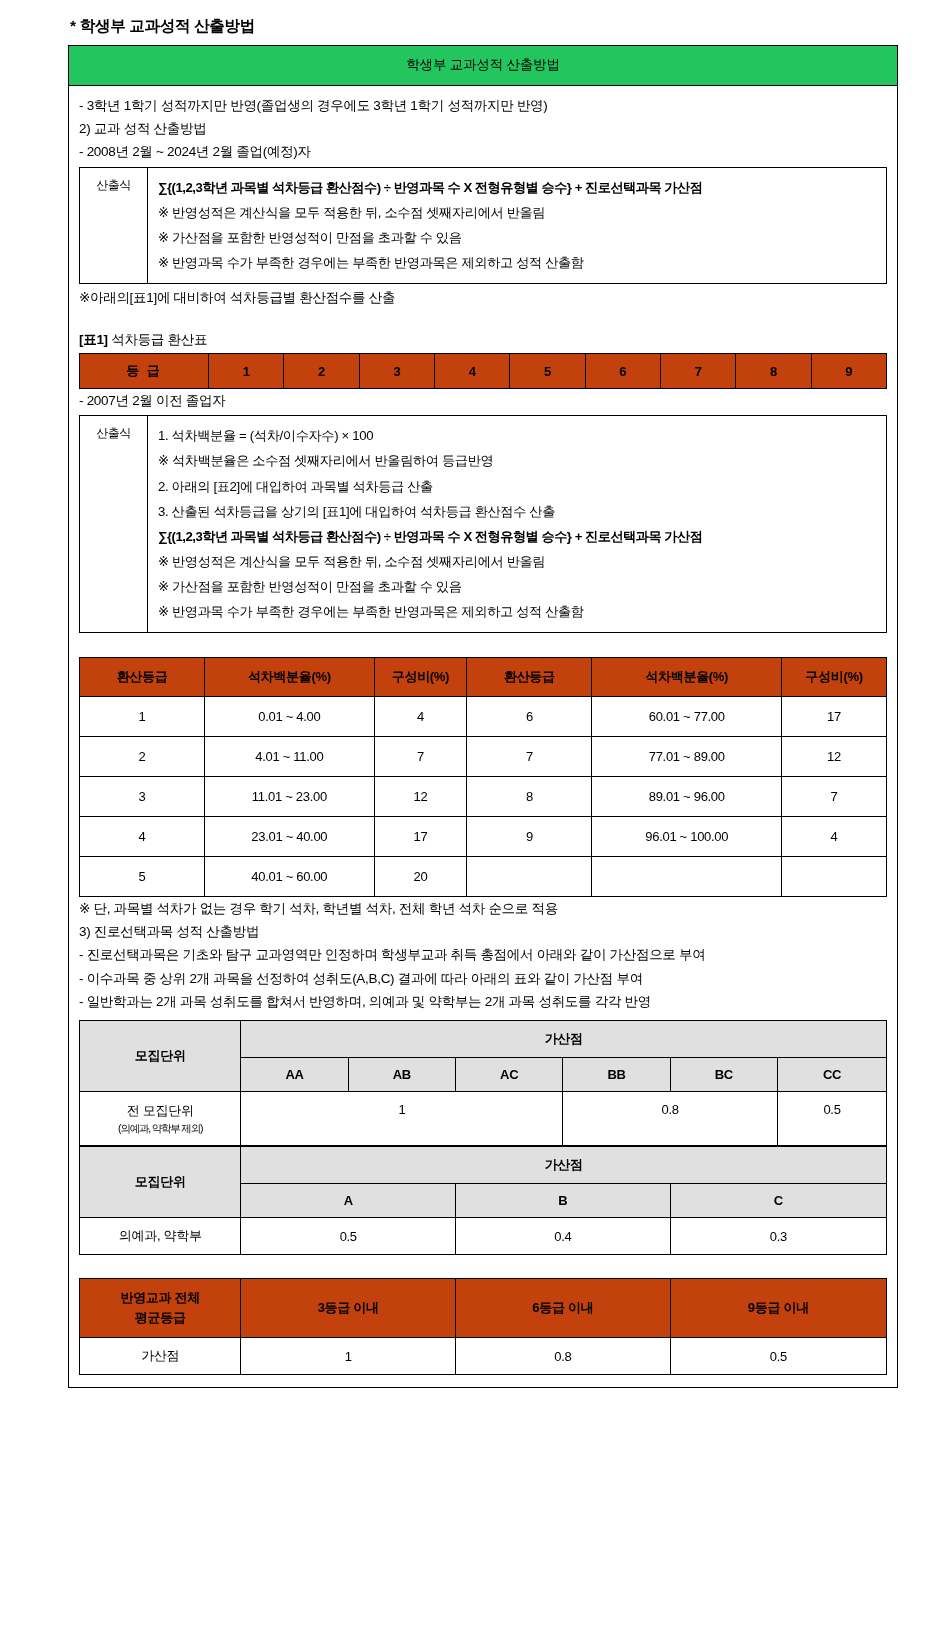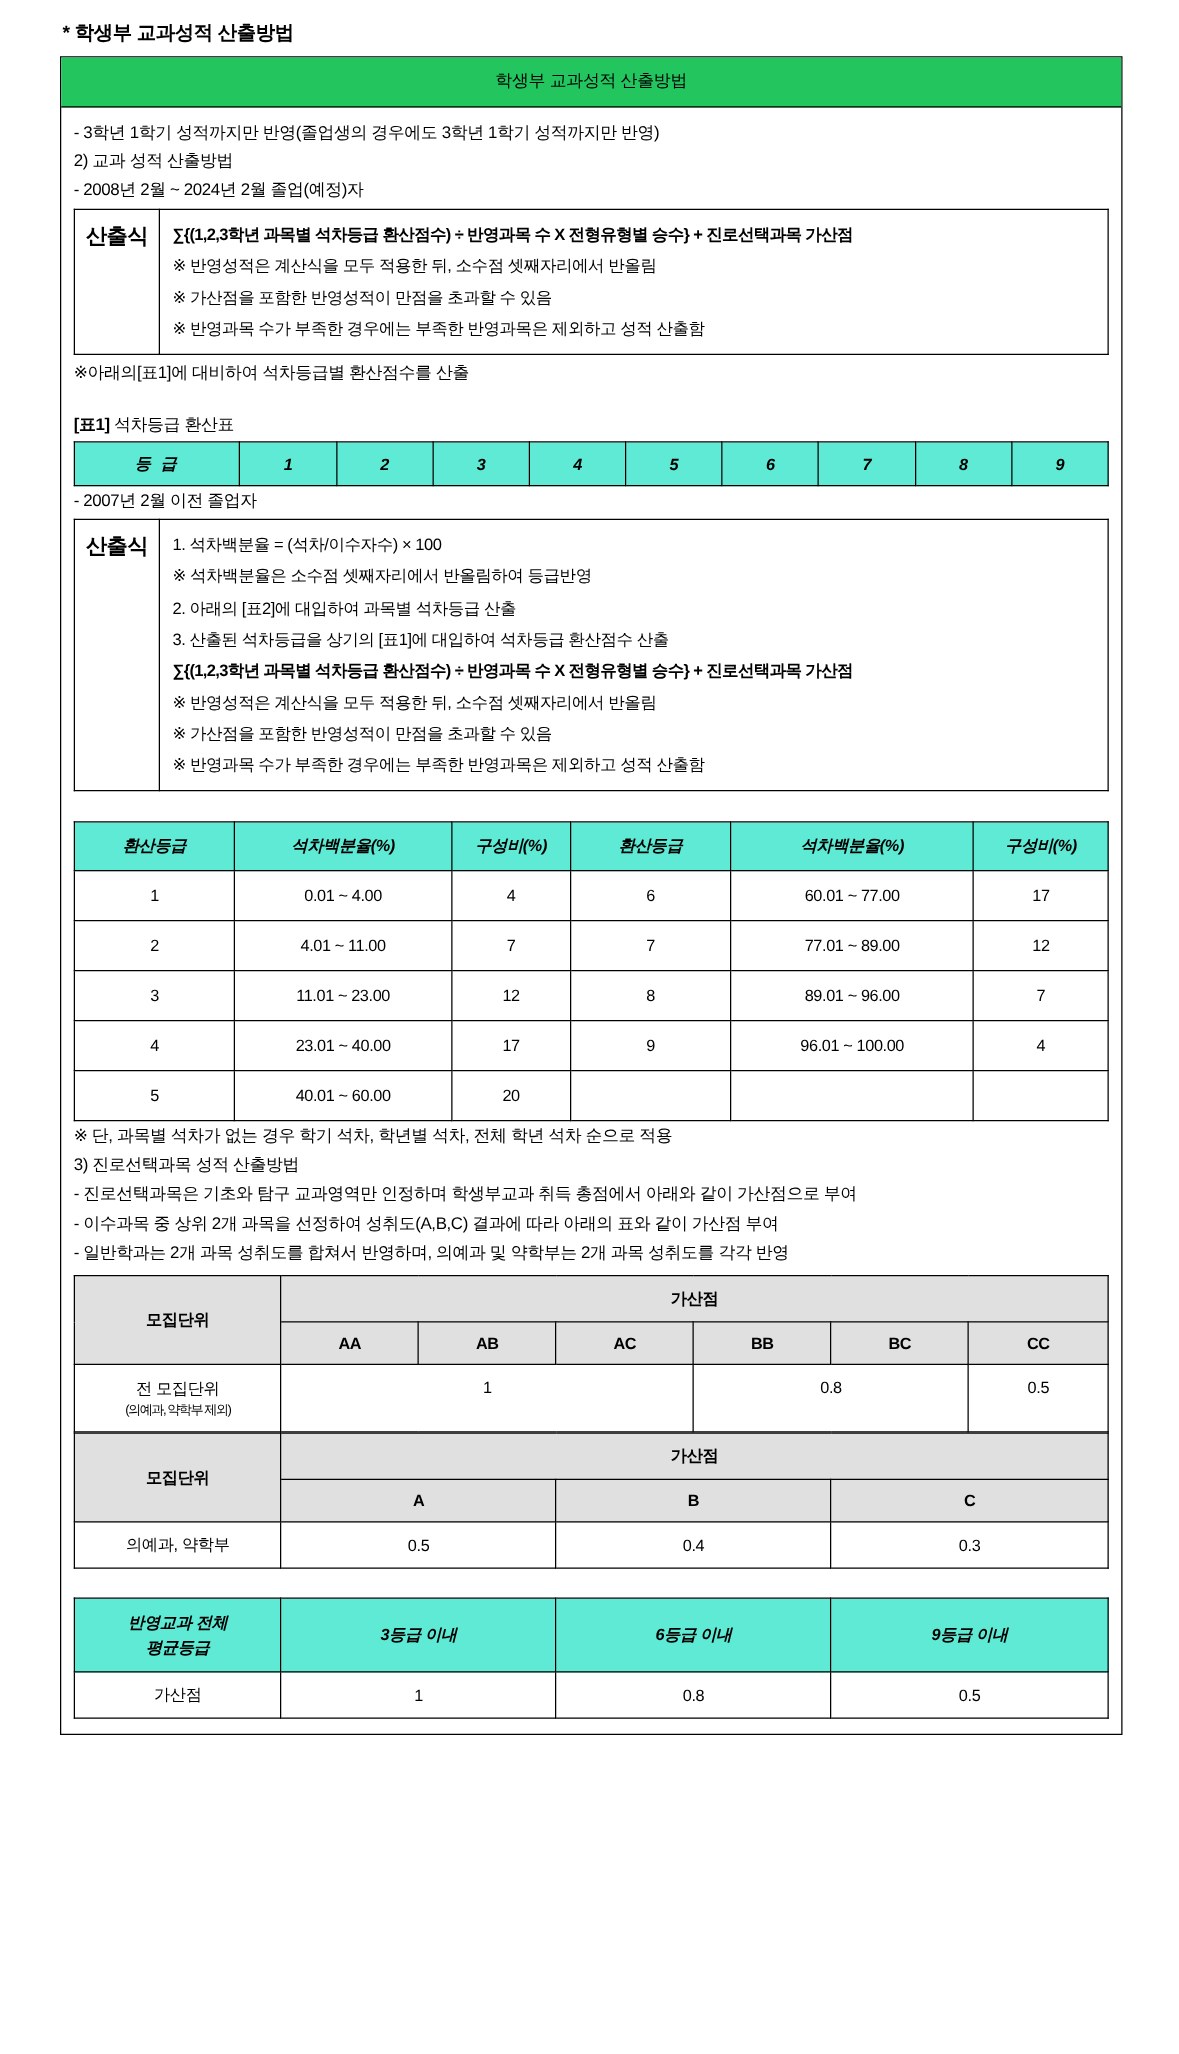--- a/index.html
+++ b/index.html
@@ -9,21 +9,21 @@
   }
   body {
     width: 943px;
     min-height: 1643px;
     font-family: "Liberation Sans", "DejaVu Sans", sans-serif;
     color: #000000;
     font-size: 13.5px;
   }
   .page {
     width: 943px;
-    padding: 12px 45px 18px 48px;
+    padding: 12px 45px 18px 68px;
   }
   .doc-heading {
     font-size: 15.5px;
     font-weight: bold;
     letter-spacing: -0.3px;
     margin: 4px 0 8px 2px;
   }
   .outer-box {
     border: 1px solid #000;
     border-collapse: collapse;
@@ -58,24 +58,24 @@
     margin: 3px 0 2px 0;
   }
   table.formula td {
     border: 1px solid #000;
     vertical-align: top;
     padding: 0;
   }
   table.formula td.label {
     width: 68px;
     text-align: center;
-    font-weight: bold;
+    font-weight: normal;
     padding-top: 9px;
     letter-spacing: -0.5px;
-    font-size: 17px;
+    font-size: 12px;
   }
   table.formula td.content {
     padding: 7px 8px 8px 10px;
   }
   .f-row {
     line-height: 1.9;
     letter-spacing: -0.35px;
     font-size: 13.2px;
   }
   .f-row.bold { font-weight: bold; letter-spacing: -0.5px; }
@@ -89,23 +89,22 @@
   }
   table.dt th, table.dt td {
     border: 1px solid #000;
     text-align: center;
     font-weight: normal;
     font-size: 13px;
     letter-spacing: -0.3px;
     padding: 7px 2px;
   }
   table.dt th {
-    background: #5eead4;
+    background: #c2410c;
     font-weight: bold;
-    font-style: italic;
   }
   table.dt td.head-cell {
     background: #e0e0e0;
     font-weight: bold;
   }
   .tbl-caption {
     font-size: 13.5px;
     letter-spacing: -0.3px;
     margin-bottom: 4px;
   }

